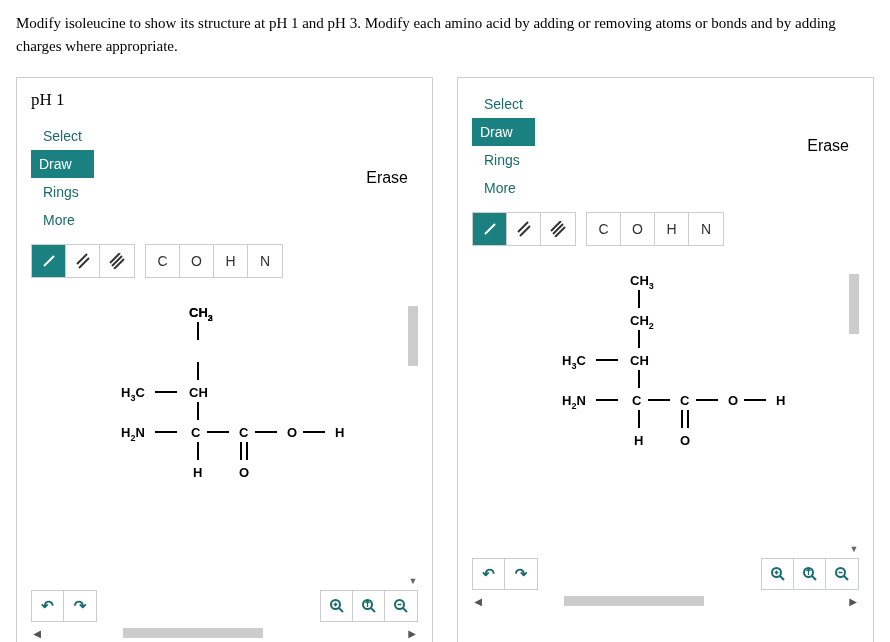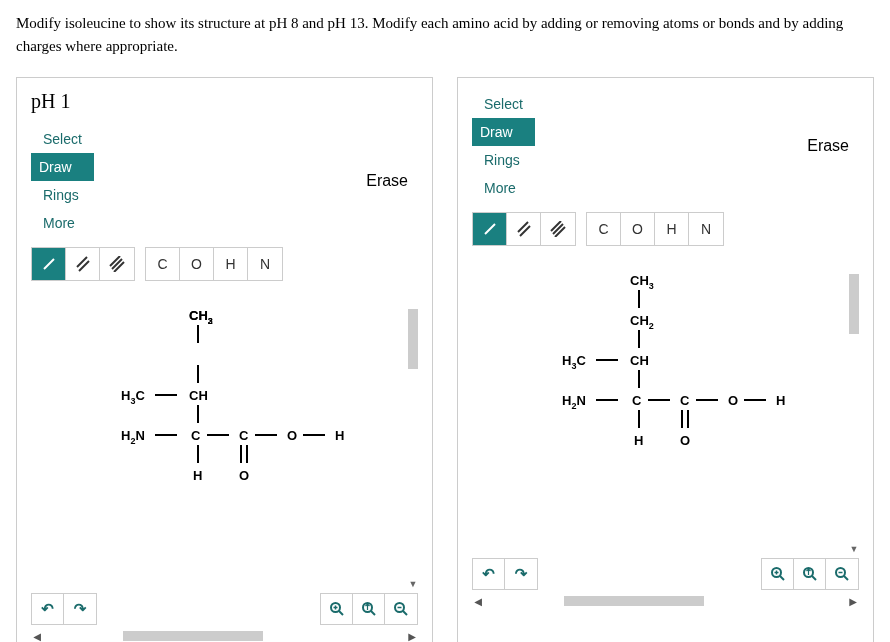--- a/index.html
+++ b/index.html
@@ -18,21 +18,21 @@
       display: flex;
       gap: 24px;
     }
     .panel {
       border: 1px solid #ccc;
       width: 420px;
       padding: 12px 14px 6px 14px;
       font-family: -apple-system, BlinkMacSystemFont, "Segoe UI", Arial, sans-serif;
     }
     .panel-title {
-      font-size: 20px;
+      font-size: 17px;
       margin-bottom: 12px;
       font-family: Georgia, serif;
     }
     .toolbar-row1 {
       display: flex;
       align-items: center;
       margin-bottom: 10px;
     }
     .tab-group {
       display: flex;
@@ -197,21 +197,21 @@
       left: 80px;
       width: 140px;
       height: 10px;
       background: #ccc;
     }
     .spacer { flex: 1; }
   </style>
 </head>
 <body>
 
-<div class="question">Modify isoleucine to show its structure at pH 8 and pH 13. Modify each amino acid by adding or removing atoms or bonds and by adding charges where appropriate.</div>
+<div class="question">Modify isoleucine to show its structure at pH 1 and pH 3. Modify each amino acid by adding or removing atoms or bonds and by adding charges where appropriate.</div>
 
 <div class="panels">
 
   <div class="panel">
     <div class="panel-title">pH 1</div>
 
     <div class="toolbar-row1">
       <div class="tab-group">
         <div class="tab">Select</div>
         <div class="tab active">Draw</div>

